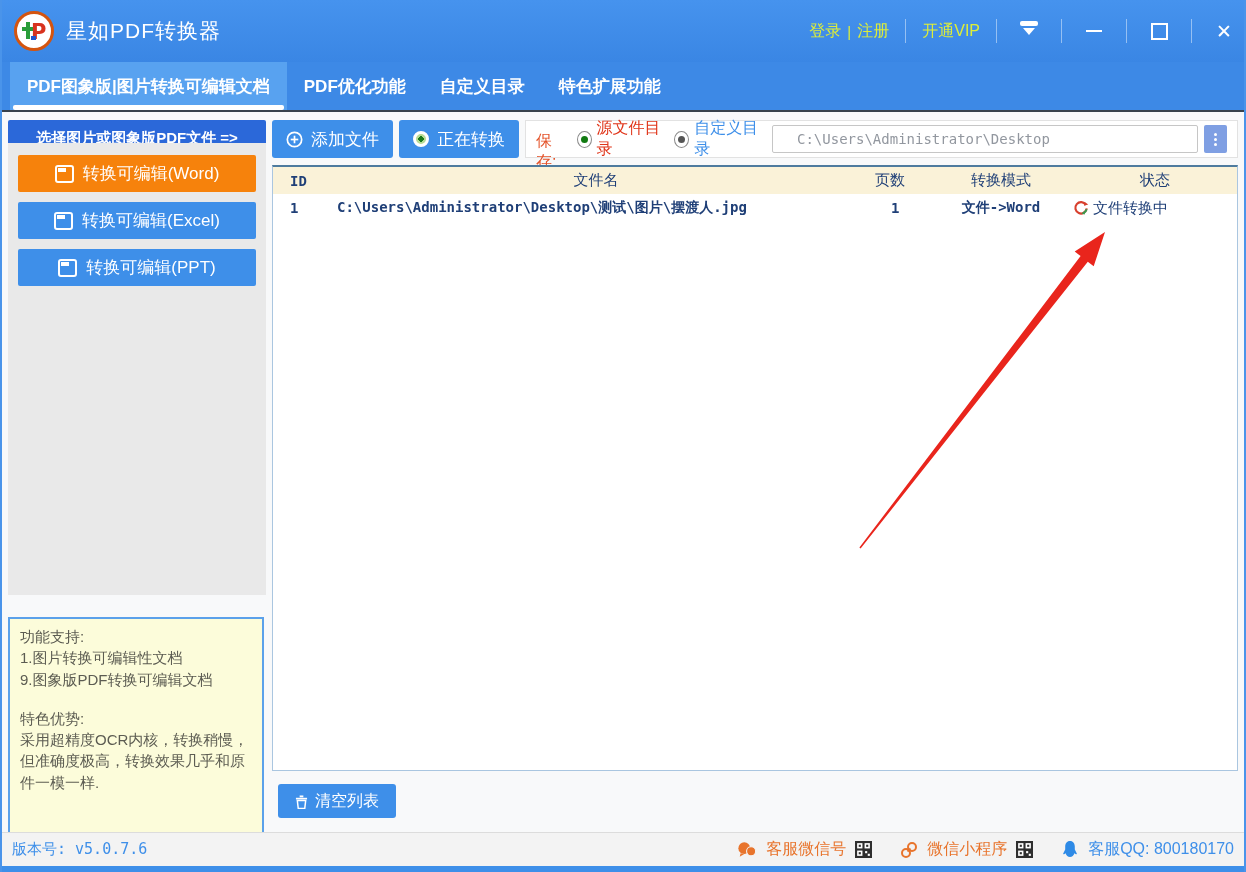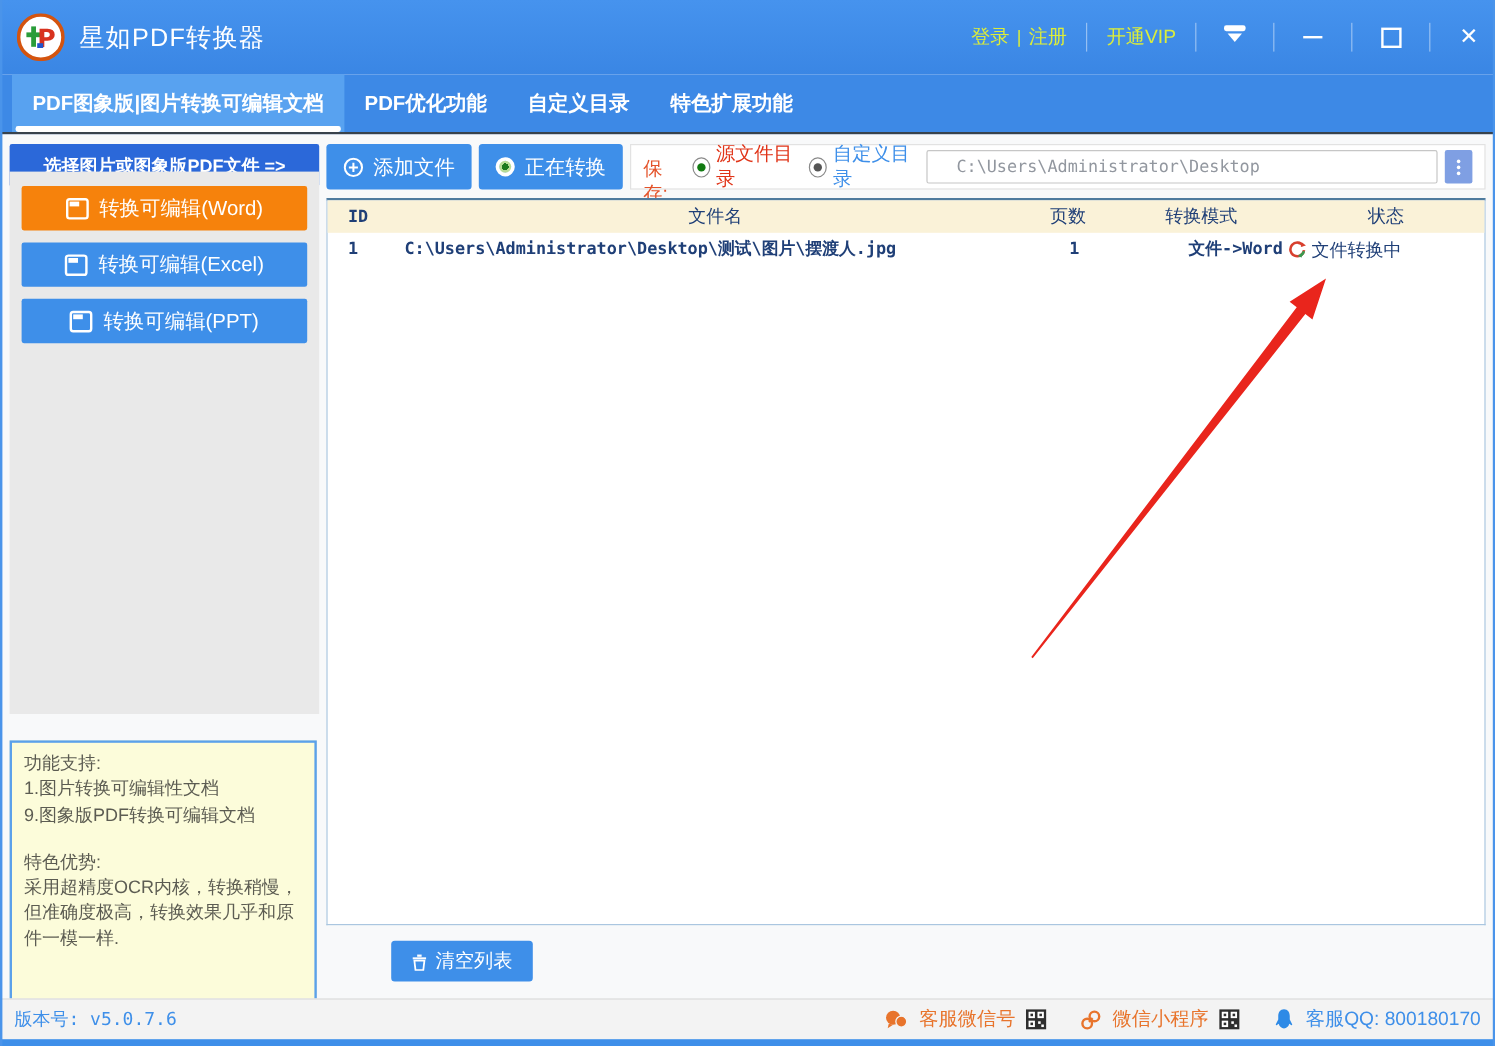--- a/index.html
+++ b/index.html
@@ -80,26 +80,26 @@
   .trow{display:flex;height:28px;align-items:center;color:#1f3f77;cursor:default;}
   .c-id{width:58px;padding-left:17px;box-sizing:border-box;font-family:"DejaVu Sans Mono",monospace;font-weight:bold;font-size:14px;}
   .c-name{flex:1;padding-left:6px;overflow:hidden;white-space:nowrap;}
   .c-pages{width:72px;padding-left:30px;box-sizing:border-box;}
   .c-mode{width:136px;text-align:center;}
   .c-status{width:168px;display:flex;align-items:center;gap:4px;padding-left:4px;box-sizing:border-box;}
   .thead .c-name{text-align:center;padding-left:0;}
   .thead .c-pages{padding-left:14px;}
   .trow .c-name{font-family:"DejaVu Sans Mono",monospace;font-weight:bold;font-size:14px;}
   .trow .c-pages{font-family:"DejaVu Sans Mono",monospace;font-weight:bold;font-size:14px;}
-  .trow .c-mode{font-family:"DejaVu Sans Mono",monospace;font-weight:bold;font-size:14px;text-align:right;}
+  .trow .c-mode{font-family:"DejaVu Sans Mono",monospace;font-weight:bold;font-size:14px;}
   .trow .c-status{font-size:15px;}
 
   .clear-btn{position:absolute;left:278px;top:672px;width:118px;height:34px;background:#3e8fe9;
     border-radius:3px;color:#fff;font-size:16px;display:flex;align-items:center;justify-content:center;
-    gap:7px;cursor:pointer;margin-left:48px;}
+    gap:7px;cursor:pointer;}
 
   
   .statusbar{position:absolute;left:0;top:832px;right:0;height:34px;background:#f3f3f3;
     border-top:1px solid #dcdcdc;display:flex;align-items:center;padding:0 12px;box-sizing:border-box;}
   .version{color:#3e8fe9;font-size:15px;font-weight:normal;font-family:"DejaVu Sans Mono",monospace;}
   .sb-right{margin-left:auto;display:flex;align-items:center;gap:9px;}
   .sb-orange{color:#e8742c;font-size:16px;cursor:pointer;}
   .sb-blue{color:#3e8fe9;font-size:16px;cursor:pointer;}
   .sb-gap{width:10px;}
 

